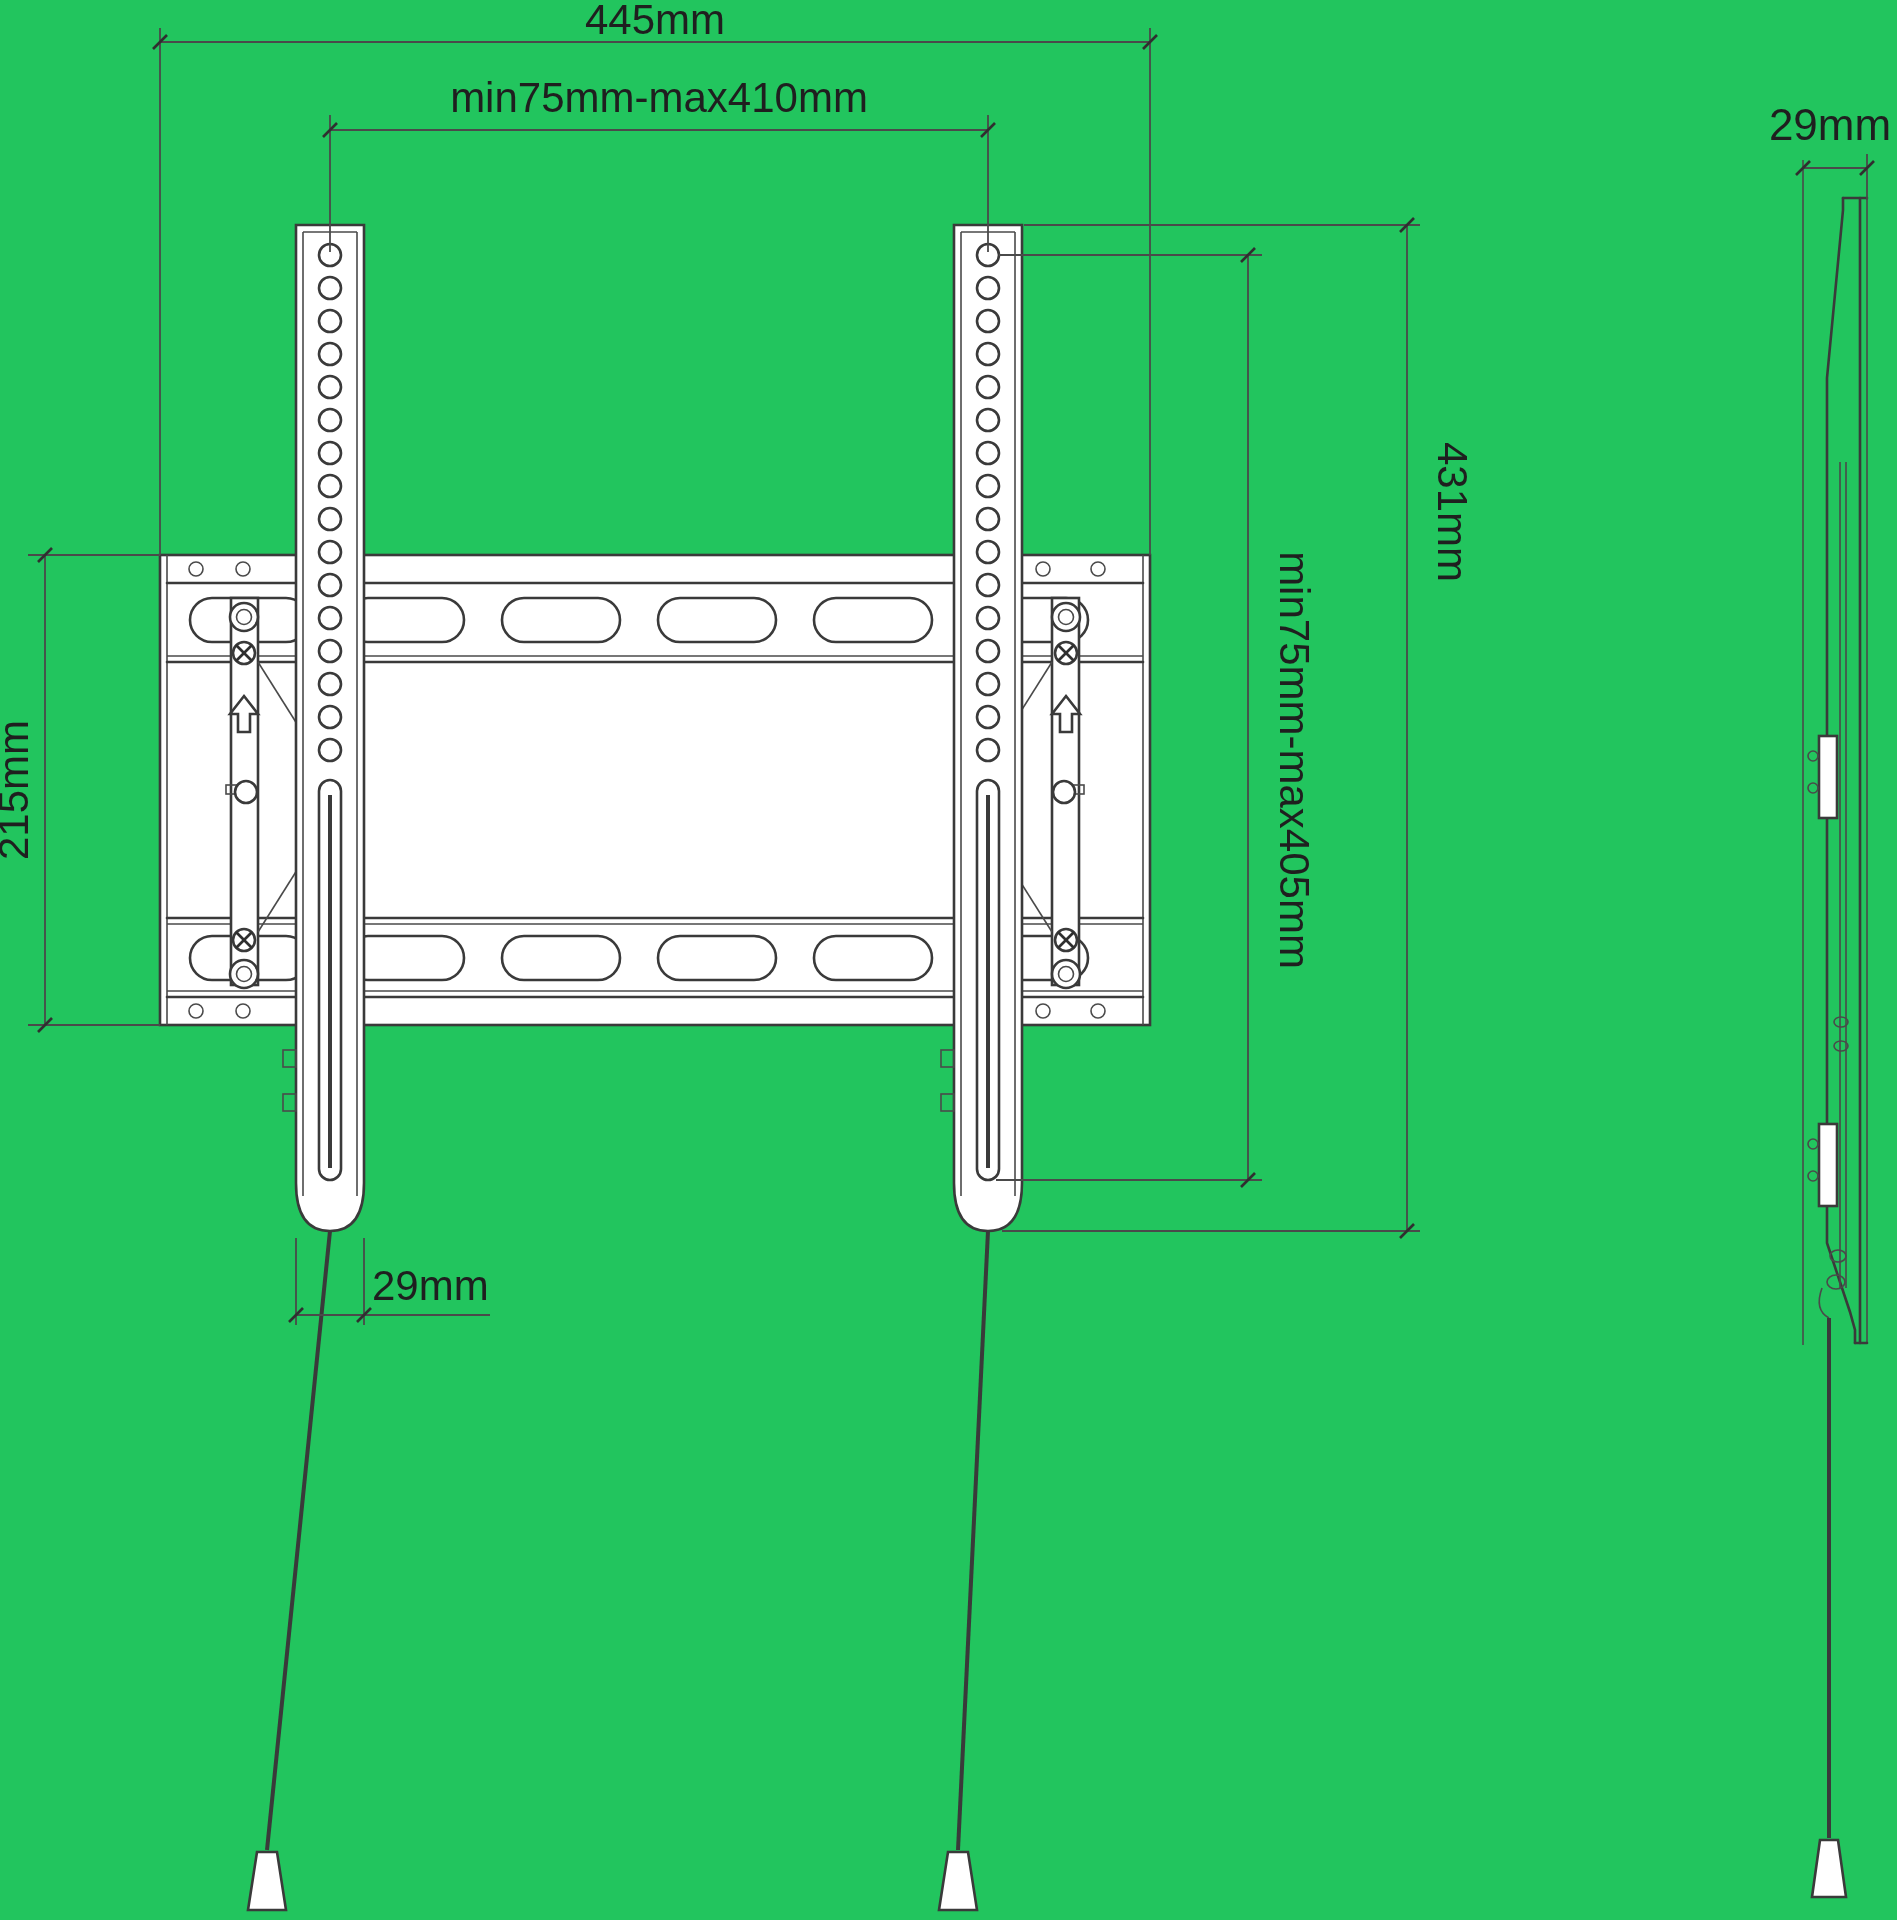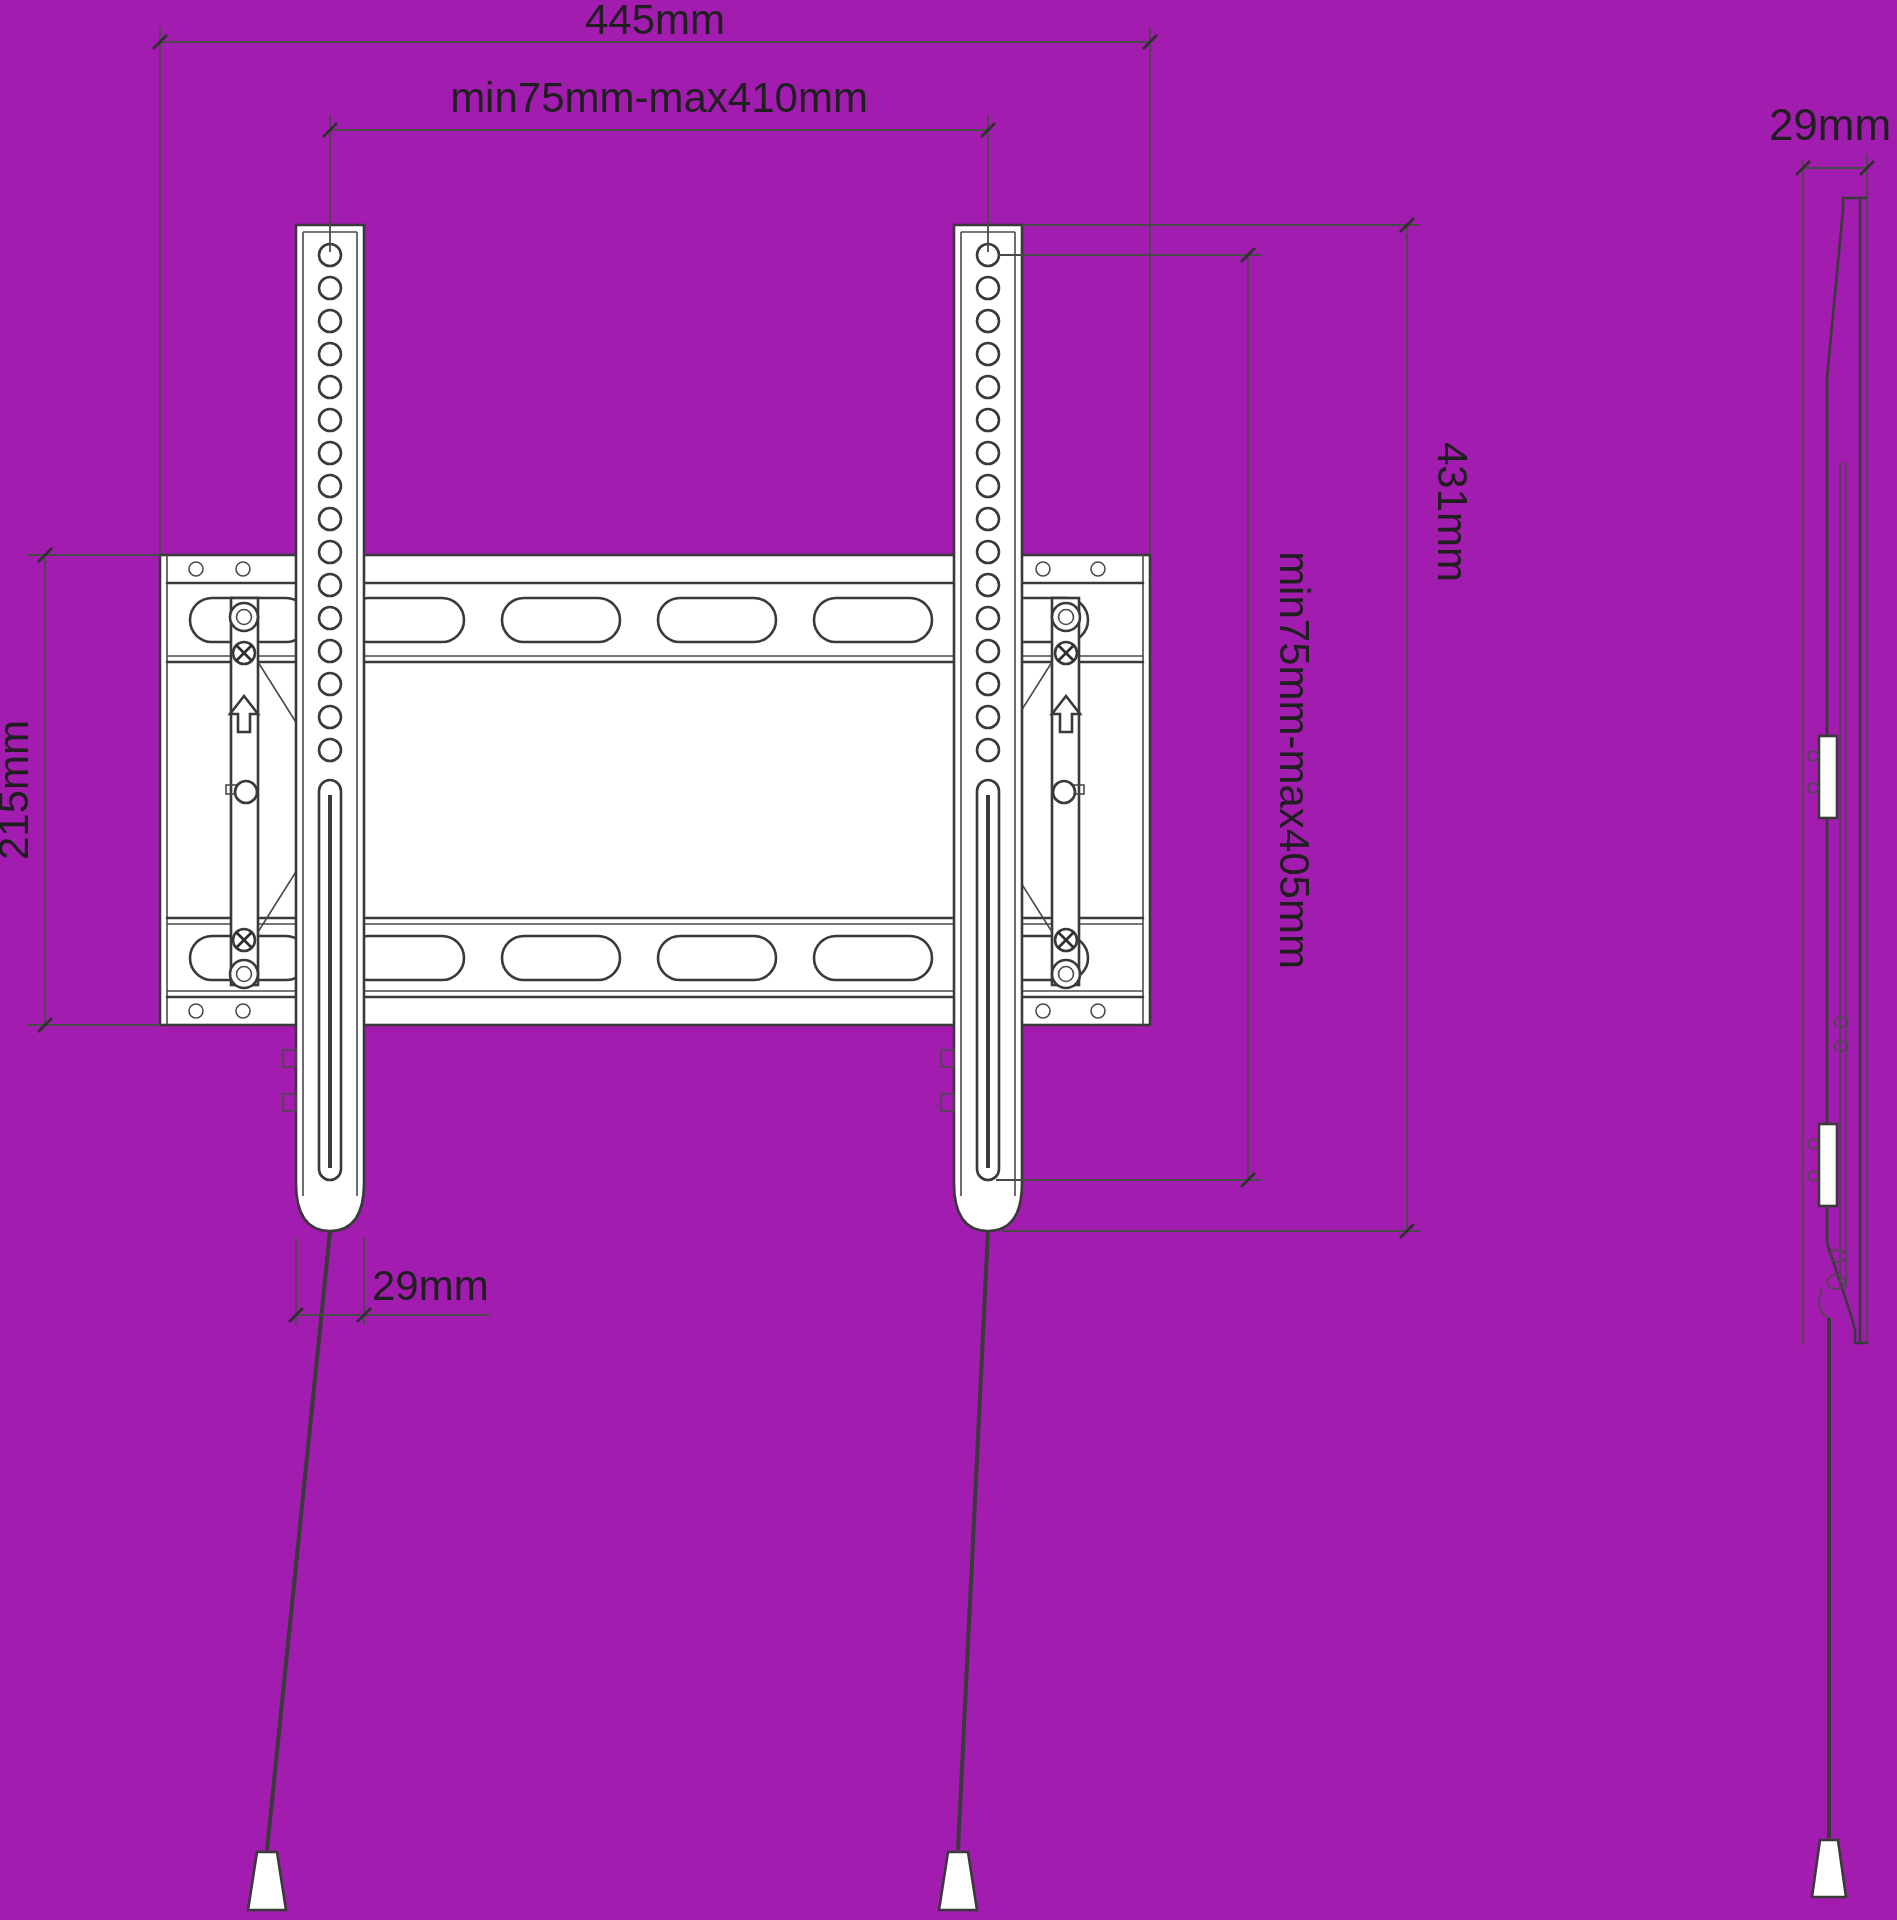--- a/index.html
+++ b/index.html
@@ -1,17 +1,17 @@
 <!DOCTYPE html>
 <html><head>
 <meta charset="utf-8">
 <title>Technical Drawing</title>
 <style>
   html,body{margin:0;padding:0;background:#ffffff;}
-  .canvas{width:1897px;height:1920px;position:relative;background:#a21caf;overflow:hidden;}
+  .canvas{width:1897px;height:1920px;position:relative;background:#22c55e;overflow:hidden;}
   svg{display:block;}
   text{font-family:"Liberation Sans","DejaVu Sans",sans-serif;fill:#1f1f1f;}
   .geo{stroke:#3a3a3a;fill:none;stroke-width:2.6;stroke-linecap:round;}
   .geothin{stroke:#4a4a4a;fill:none;stroke-width:1.6;}
   .white{fill:#ffffff;stroke:#3a3a3a;stroke-width:2.6;}
   .dim{stroke:#4a4a4a;fill:none;stroke-width:1.8;}
   .tick{stroke:#2f2f2f;stroke-width:2.6;}
   .cord{stroke:#3a3a3a;stroke-width:4;fill:none;}
   .lbl{font-size:42px;}
   .lblBig{font-size:44px;}

